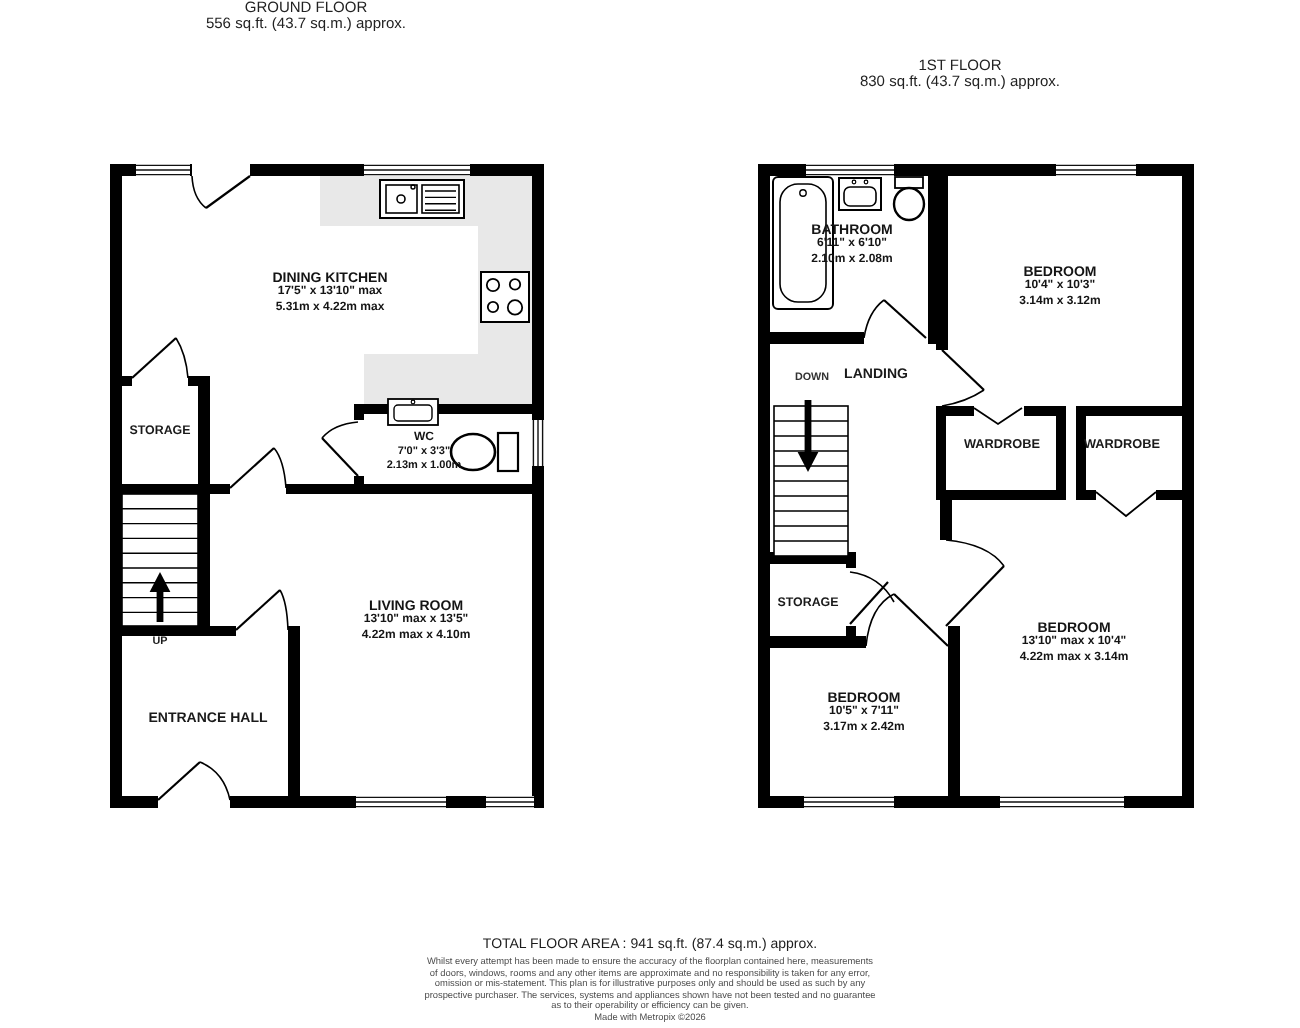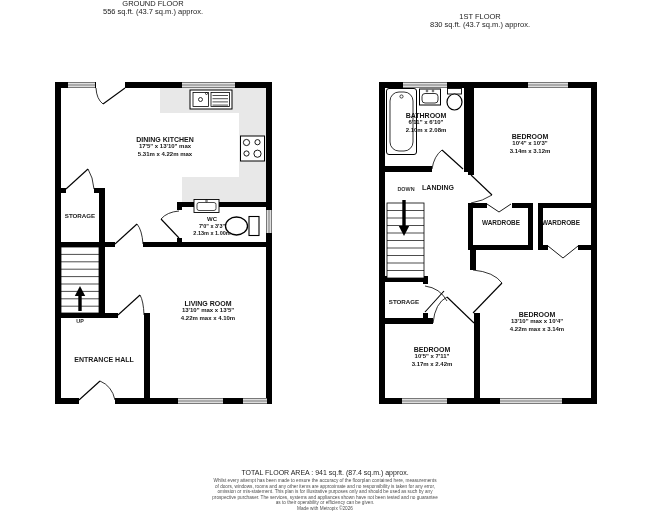--- a/index.html
+++ b/index.html
@@ -211,21 +211,21 @@
         <rect x="447.5" y="88.5" width="14" height="5.5" fill="#fff" stroke="#000" stroke-width="0.9"></rect>
         <ellipse cx="454.5" cy="102" rx="7.5" ry="8" fill="#fff" stroke="#000" stroke-width="1.2"></ellipse>
       </g>
     </g>
   </svg>
 
   <div class="floor-title" style="left:153px;top:0;">
     <div>GROUND FLOOR</div>
     <div>556 sq.ft. (43.7 sq.m.) approx.</div>
   </div>
-  <div class="floor-title" style="left:480px;top:13px;">
+  <div class="floor-title" style="left:480px;top:29px;">
     <div>1ST FLOOR</div>
     <div>830 sq.ft. (43.7 sq.m.) approx.</div>
   </div>
 
   <div class="room-label" style="left:165px;top:136px;">
     <div class="room-name">DINING KITCHEN</div>
     <div class="room-dims">17'5" x 13'10" max</div>
     <div class="room-dims">5.31m x 4.22m max</div>
   </div>
   <div class="small-label" style="left:80px;top:212px;font-size:6.2px;">STORAGE</div>

